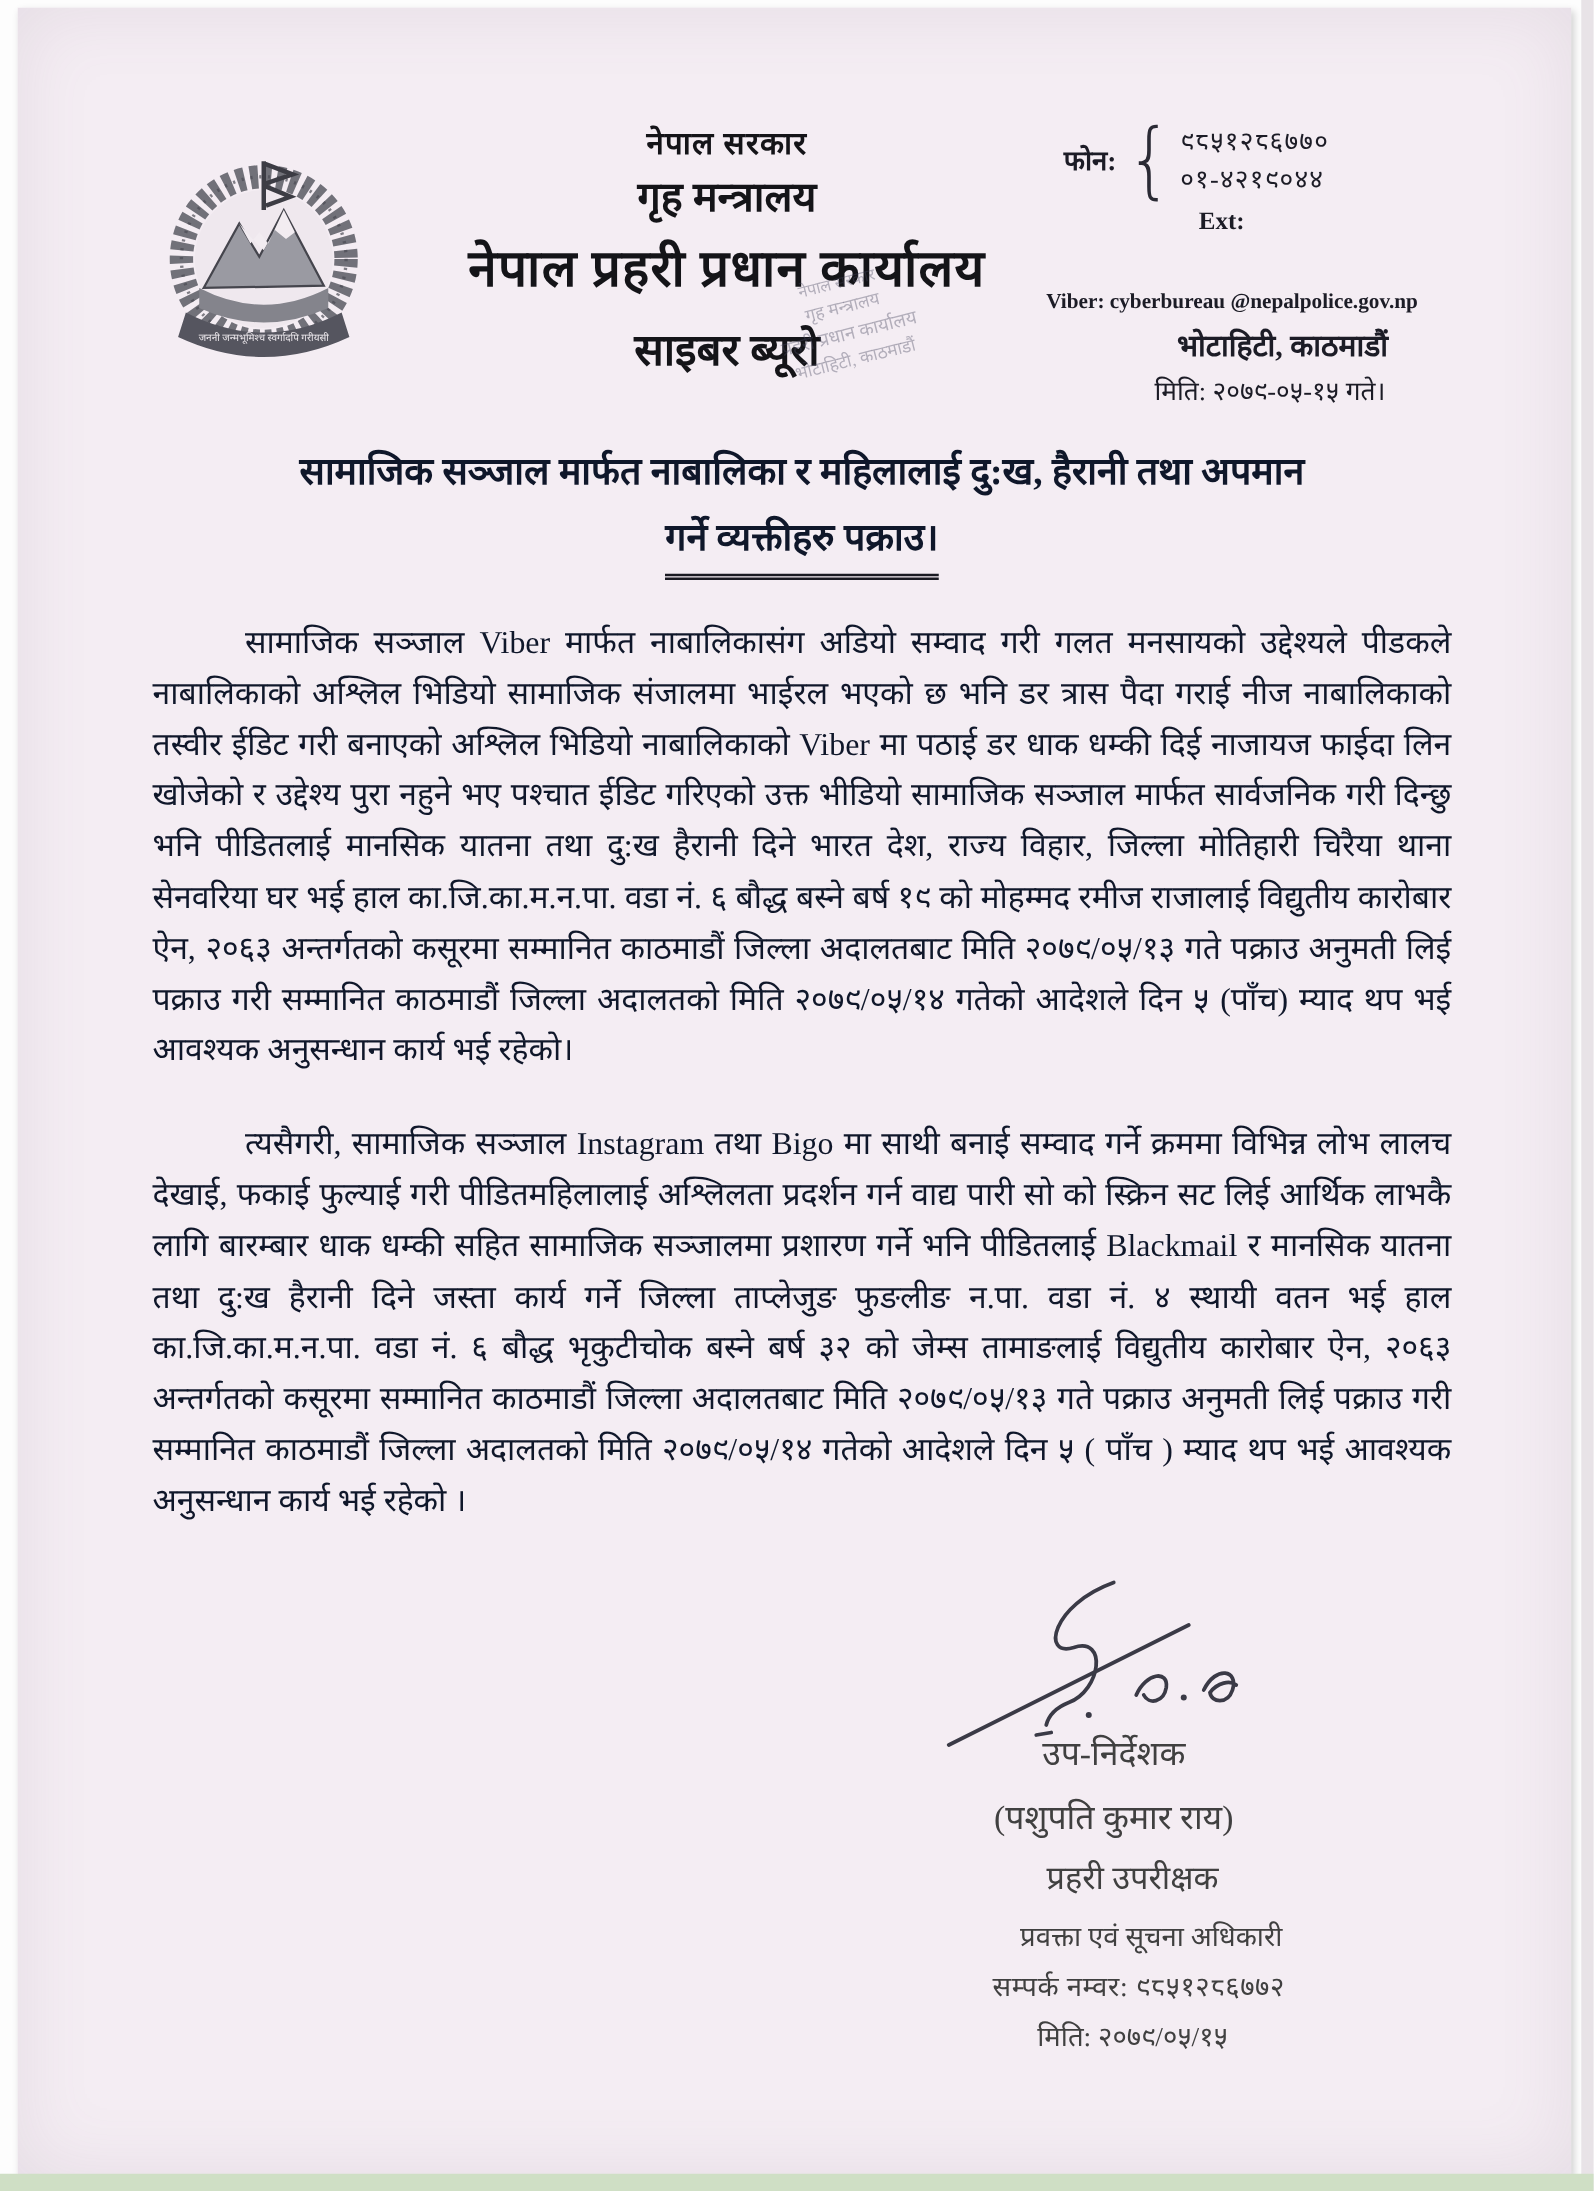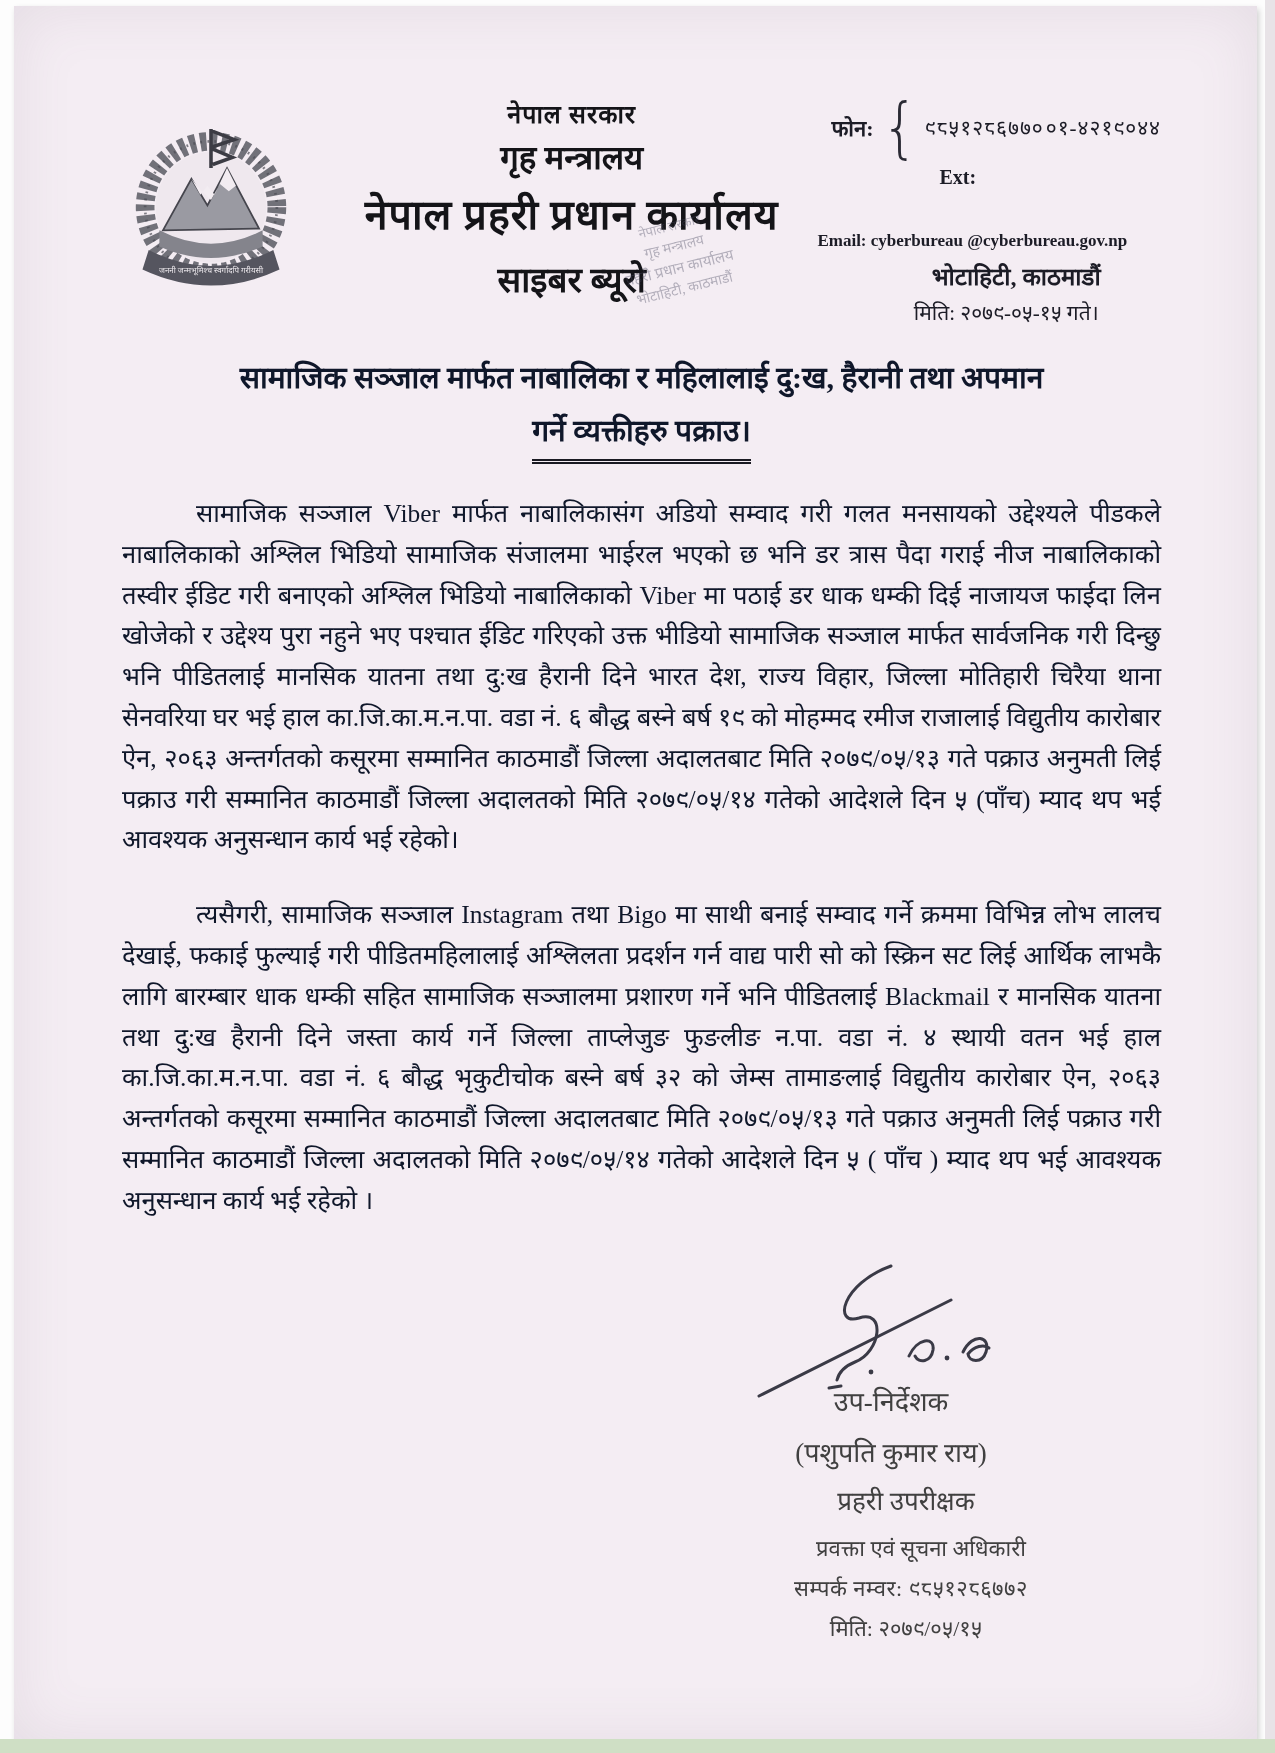--- a/index.html
+++ b/index.html
@@ -63,21 +63,21 @@
   .phone-label { font-weight: bold; font-size: 22px; }
   .phone-brace {
     font-size: 58px;
     font-weight: 300;
     line-height: 1;
     margin: 0 6px 0 8px;
     transform: scaleY(1.15);
     color: #2a2a34;
     font-family: "DejaVu Sans", sans-serif;
   }
-  .phone-stack { display: flex; gap: 2px; font-size: 21px; letter-spacing: 1px; }
+  .phone-stack { display: flex; flex-direction: column; gap: 2px; font-size: 21px; letter-spacing: 1px; }
   .ext-line { margin-top: 10px; padding-left: 108px; font-weight: bold; font-family: "Liberation Serif", serif; font-size: 20px; }
   .email-line { margin-top: 42px; font-weight: bold; font-size: 17px; font-family: "Liberation Serif", serif; white-space: nowrap; margin-left: -14px; }
   .address-line { margin-top: 8px; font-size: 24px; font-weight: bold; text-align: center; padding-left: 40px; }
   .dateline { margin-top: 6px; font-size: 21px; text-align: center; padding-left: 20px; }
 
   
   .stamp {
     position: absolute;
     left: 430px; top: 122px;
     width: 250px;
@@ -173,21 +173,21 @@
       <div class="header-right">
         <div class="phone-row">
           <span class="phone-label">फोन:</span>
           <span class="phone-brace">{</span>
           <span class="phone-stack">
             <span>९८५१२८६७७०</span>
             <span>०१-४२१९०४४</span>
           </span>
         </div>
         <div class="ext-line">Ext:</div>
-        <div class="email-line">Email: cyberbureau @cyberbureau.gov.np</div>
+        <div class="email-line">Viber: cyberbureau @nepalpolice.gov.np</div>
         <div class="address-line">भोटाहिटी, काठमाडौं</div>
         <div class="dateline">मिति: २०७९-०५-१५ गते।</div>
       </div>
 
       <div class="stamp">
         <div class="s1">नेपाल सरकार</div>
         <div class="s2">गृह मन्त्रालय</div>
         <div class="s3">प्रहरी प्रधान कार्यालय</div>
         <div class="s4">भोटाहिटी, काठमाडौं</div>
       </div>

